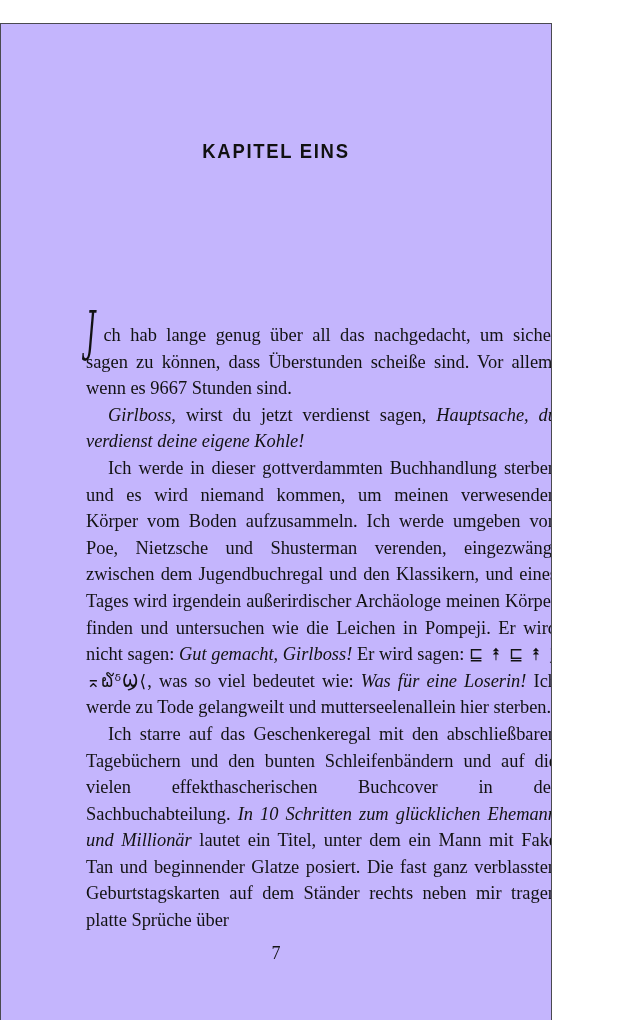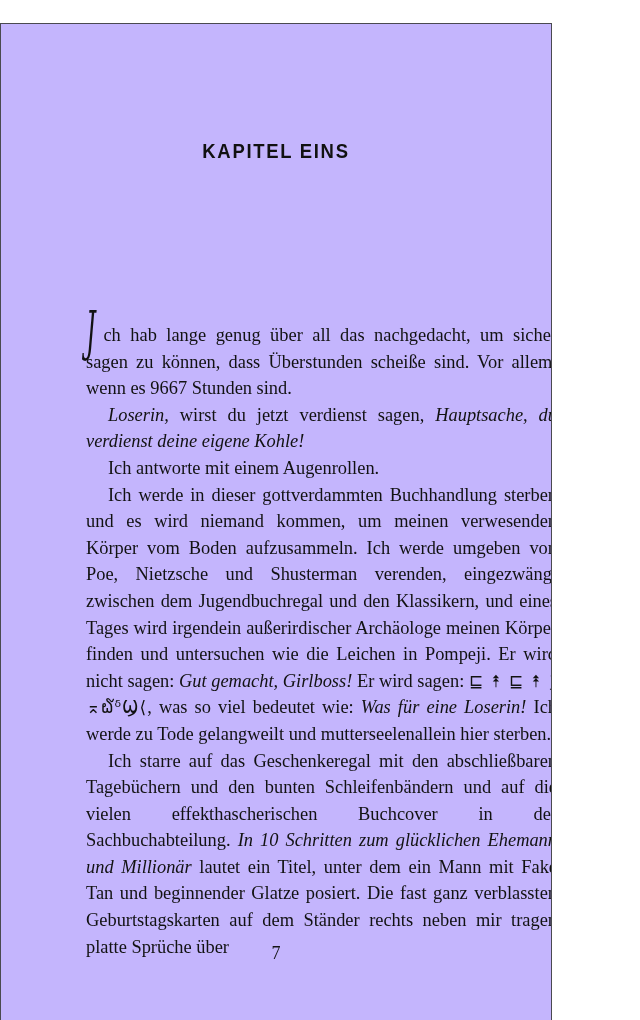--- a/index.html
+++ b/index.html
@@ -104,21 +104,20 @@
 </style>
 </head>
 <body>
 
 <div id="page">
 
   <h1 id="chapter-heading">KAPITEL EINS</h1>
 
   <div id="text-block">
       <p class="para first"><span class="dropcap">J</span><span>ch hab lange genug über all das nachgedacht, um sicher sagen zu können, dass Überstunden scheiße sind. Vor allem, wenn es 9667 Stunden sind.</span></p>
-      <p class="para"><em>Loserin,</em><span> wirst du jetzt verdienst sagen, </span><em>Hauptsache, du verdienst deine eigene Kohle!</em></p>
-      <p class="para"><span>Ich antworte mit einem Augenrollen.</span></p>
+      <p class="para"><em>Girlboss,</em><span> wirst du jetzt verdienst sagen, </span><em>Hauptsache, du verdienst deine eigene Kohle!</em></p>
       <p class="para"><span>Ich werde in dieser gottverdammten Buchhandlung sterben und es wird niemand kommen, um meinen verwesenden Körper vom Boden aufzusammeln. Ich werde umgeben von Poe, Nietzsche und Shusterman verenden, eingezwängt zwischen dem Jugendbuchregal und den Klassikern, und eines Tages wird irgendein außerirdischer Archäologe meinen Körper finden und untersuchen wie die Leichen in Pompeji. Er wird nicht sagen: </span><em>Gut gemacht, Girlboss!</em><span> Er wird sagen: </span><span class="alien">⊑ ⯭ ⊑ ⯭  ⟆⌅໖ᵟϢ⟨</span><span>, was so viel bedeutet wie: </span><em>Was für eine Loserin!</em><span> Ich werde zu Tode gelangweilt und mutterseelenallein hier sterben.</span></p>
       <p class="para"><span>Ich starre auf das Geschenkeregal mit den abschließbaren Tagebüchern und den bunten Schleifenbändern und auf die vielen effekthascherischen Buchcover in der Sachbuchabteilung. </span><em>In 10 Schritten zum glücklichen Ehemann und Millionär</em><span> lautet ein Titel, unter dem ein Mann mit Fake Tan und beginnender Glatze posiert. Die fast ganz verblassten Geburtstagskarten auf dem Ständer rechts neben mir tragen platte Sprüche über</span></p>
     </div>
 
   <div id="page-number">7</div>
 
 </div>
 
 </body></html>

